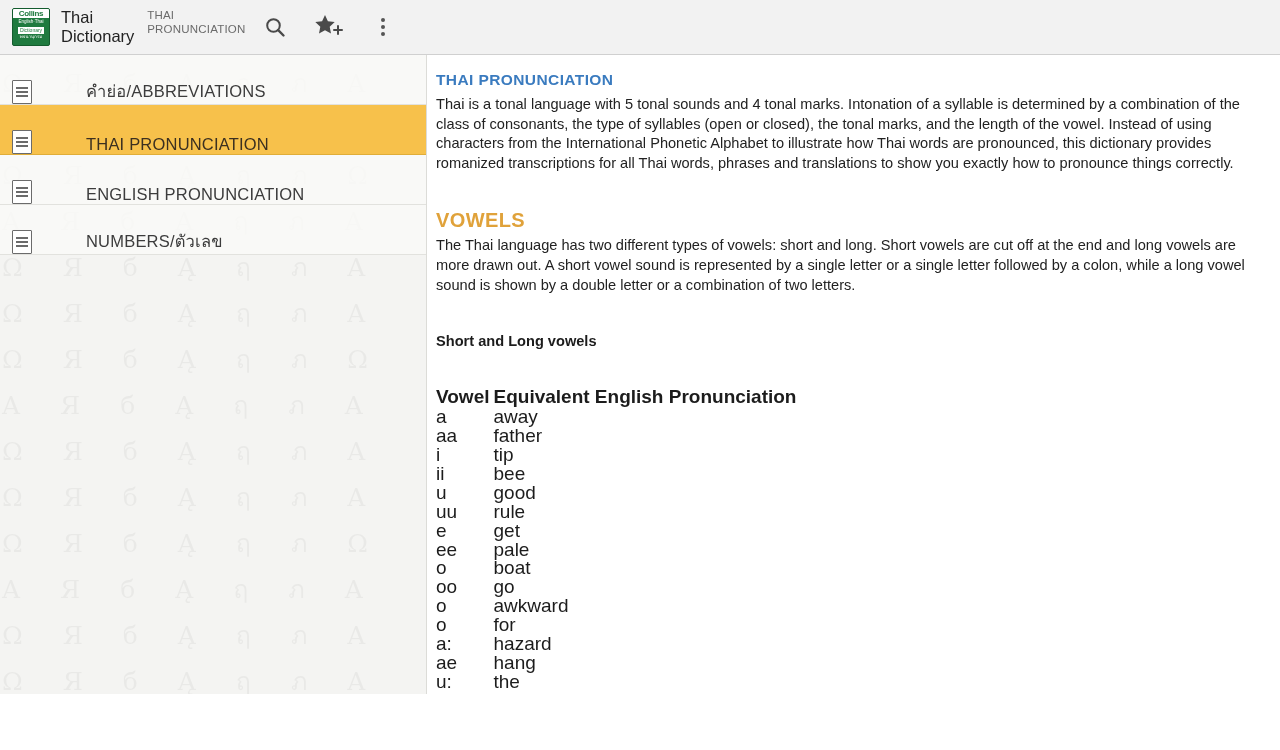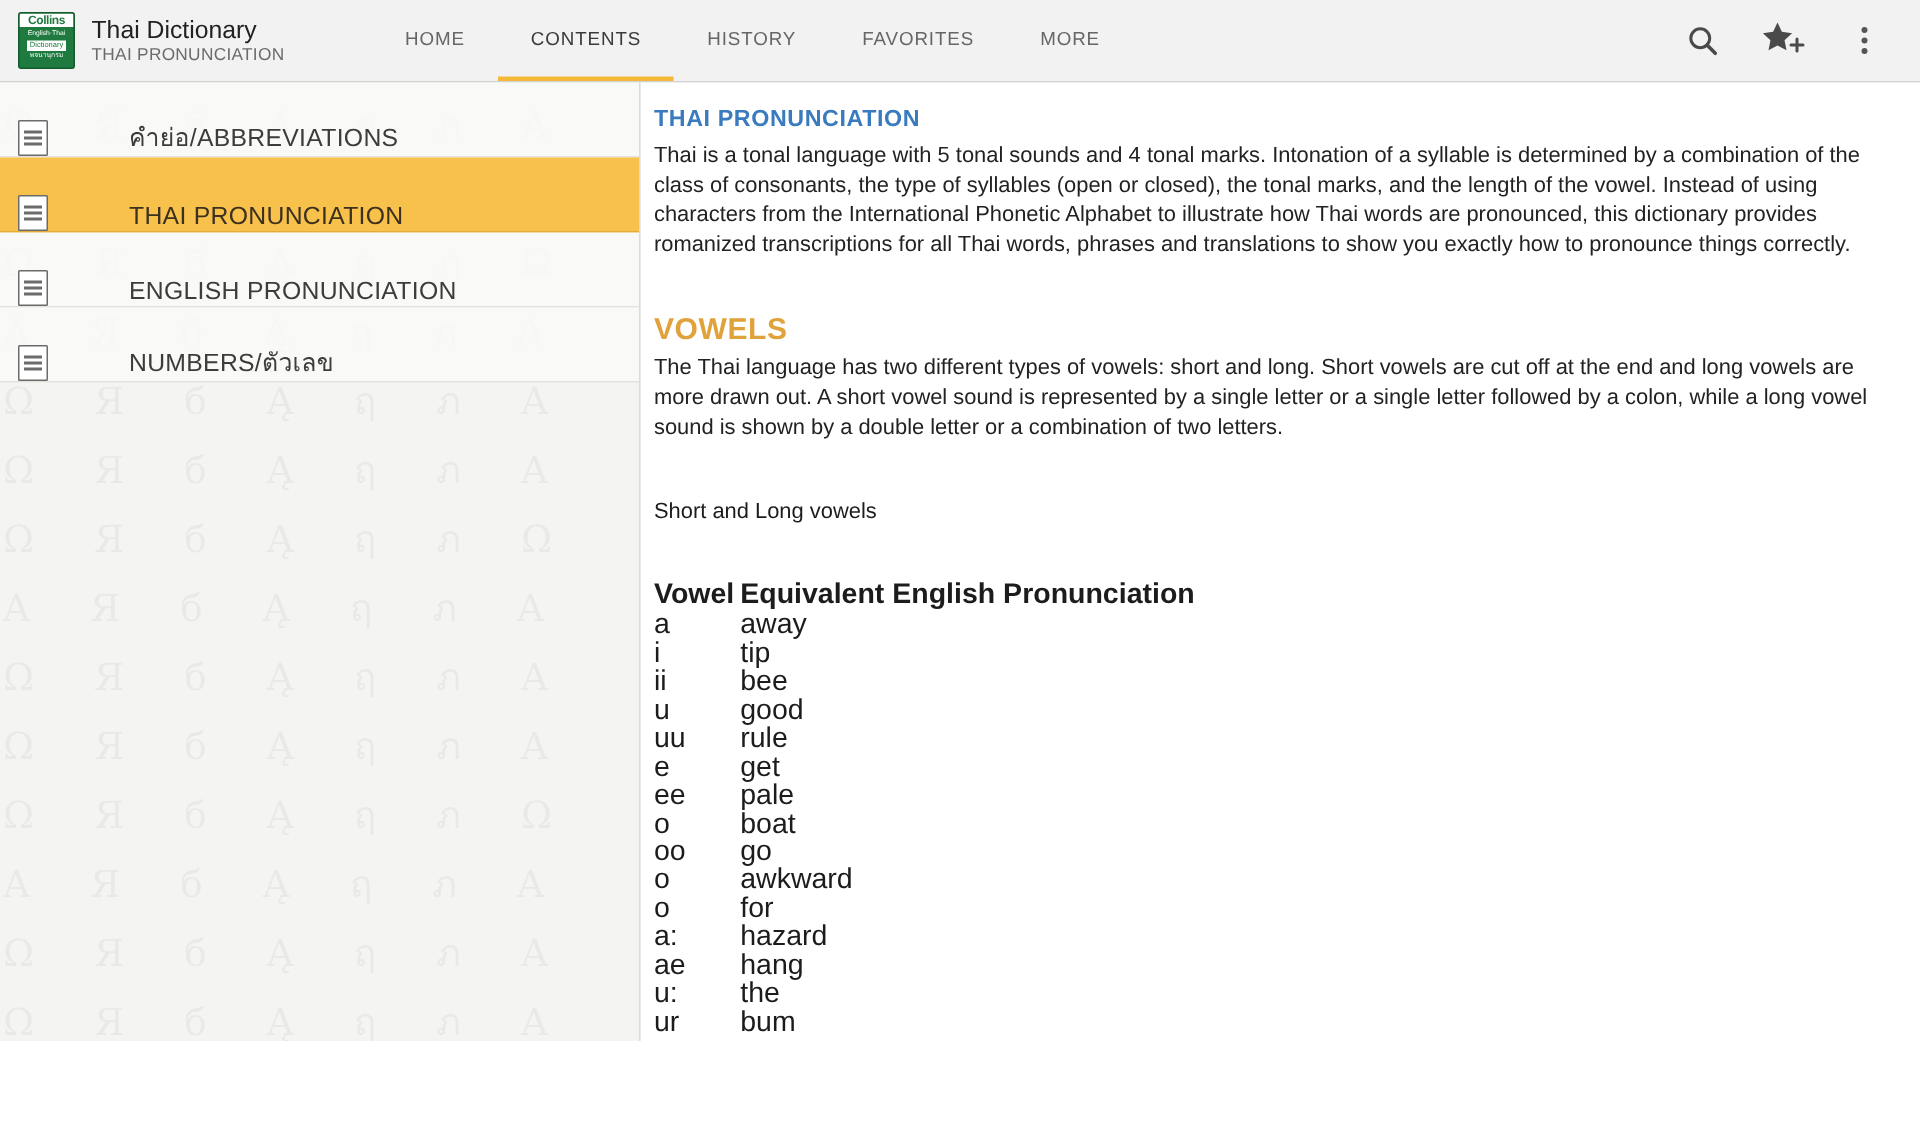--- a/index.html
+++ b/index.html
@@ -73,21 +73,21 @@
     text-align: center;
   }
   .app-logo .logo-foot {
     font-size: 4.5px;
     color: #ffffff;
     line-height: 6px;
   }
   .brand-text {
     margin-left: 11px;
     display: flex;
-    flex-direction: column;
+    flex-direction: row;
     justify-content: center;
   }
   .brand-title {
     font-size: 16.5px;
     color: #222222;
     line-height: 19px;
   }
   .brand-sub {
     font-size: 11.5px;
     color: #6b6b6b;
@@ -252,21 +252,21 @@
   }
   .h-sub {
     color: #e0a23a;
     font-size: 20px;
     font-weight: bold;
     letter-spacing: 0.4px;
     margin: 36px 0 4px 0;
   }
   .h-bold {
     font-size: 14.6px;
-    font-weight: normal;
+    font-weight: bold;
     color: #1c1c1c;
     margin: 38px 0 0 0;
   }
   .vowel-table {
     margin-top: 38px;
     border-collapse: collapse;
     font-size: 19px;
     color: #1c1c1c;
   }
   .vowel-table th {
@@ -295,27 +295,20 @@
         <div class="logo-mid">English·Thai</div>
         <div class="logo-bar">Dictionary</div>
         <div class="logo-foot">พจนานุกรม</div>
       </div>
       <div class="brand-text">
         <div class="brand-title">Thai Dictionary</div>
         <div class="brand-sub">THAI PRONUNCIATION</div>
       </div>
     </div>
 
-    <div class="nav">
-      <div class="nav-item">HOME</div>
-      <div class="nav-item active">CONTENTS</div>
-      <div class="nav-item">HISTORY</div>
-      <div class="nav-item">FAVORITES</div>
-      <div class="nav-item">MORE</div>
-    </div>
 
     <div class="topbar-actions">
       <div class="tb-icon icon-search">
         <svg width="24" height="24" viewBox="0 0 24 24">
           <circle cx="10.5" cy="10.5" r="6.3" fill="none" stroke="#4a4a4a" stroke-width="2"></circle>
           <line x1="15.2" y1="15.2" x2="20.5" y2="20.5" stroke="#4a4a4a" stroke-width="2.4" stroke-linecap="round"></line>
         </svg>
       </div>
       <div class="tb-icon icon-star">
         <svg width="30" height="26" viewBox="0 0 30 26">
@@ -395,20 +388,24 @@
               <th class="c1">Vowel</th>
               <th class="c2">Equivalent English Pronunciation</th>
             </tr>
           </thead>
           <tbody>
             <tr>
                 <td class="c1">a</td>
                 <td class="c2">away</td>
               </tr>
             <tr>
+                <td class="c1">aa</td>
+                <td class="c2">father</td>
+              </tr>
+            <tr>
                 <td class="c1">i</td>
                 <td class="c2">tip</td>
               </tr>
             <tr>
                 <td class="c1">ii</td>
                 <td class="c2">bee</td>
               </tr>
             <tr>
                 <td class="c1">u</td>
                 <td class="c2">good</td>

